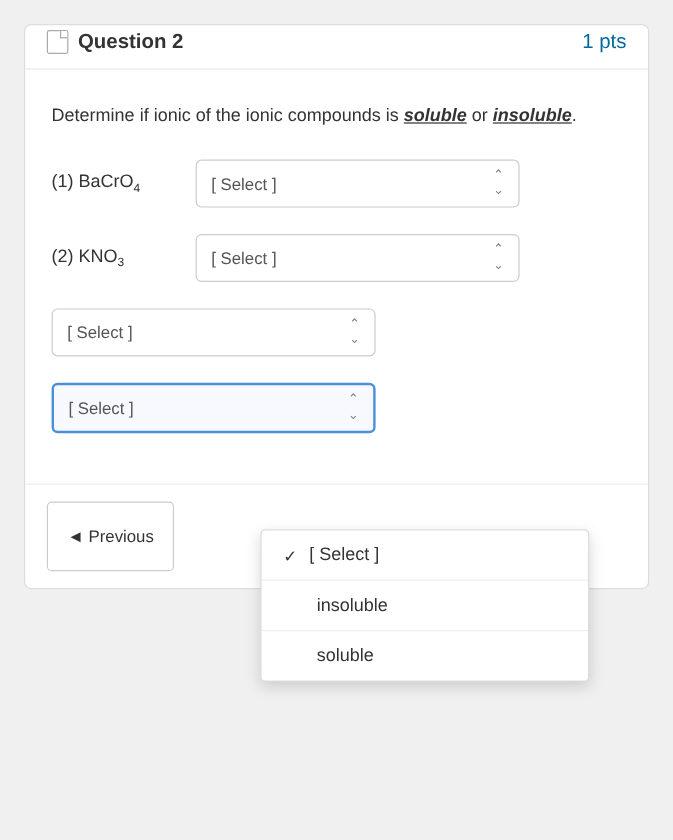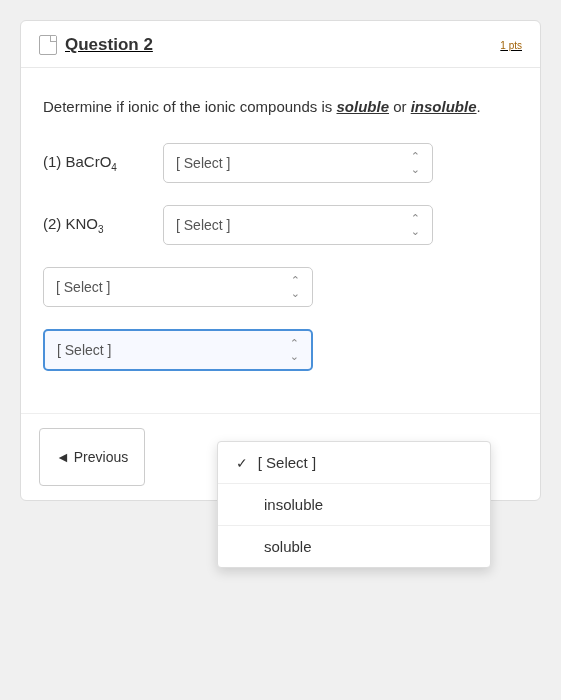--- a/index.html
+++ b/index.html
@@ -17,23 +17,22 @@
       border: 1px solid #ddd;
       border-radius: 6px;
       width: 521px;
       overflow: visible;
       position: relative;
     }
     .card-header {
       display: flex;
       justify-content: space-between;
       align-items: center;
-      padding: 14px 18px 12px 18px;
+      padding: 4px 18px 12px 18px;
       border-bottom: 1px solid #e8e8e8;
-      text-decoration: underline;
     }
     .header-left {
       display: flex;
       align-items: center;
       gap: 8px;
     }
     .doc-icon {
       width: 18px;
       height: 20px;
       border: 1.5px solid #aaa;
@@ -49,22 +48,22 @@
       border-left: 1.5px solid #aaa;
       border-bottom: 1.5px solid #aaa;
       background: #fff;
     }
     .question-title {
       font-size: 17px;
       font-weight: 600;
       color: #333;
     }
     .pts-label {
-      font-size: 10px;
-      color: #a16207;
+      font-size: 17px;
+      color: #0369a1;
     }
     .card-body {
       padding: 28px 22px 20px 22px;
     }
     .instruction {
       font-size: 15px;
       color: #333;
       margin-bottom: 24px;
       line-height: 1.5;
     }

